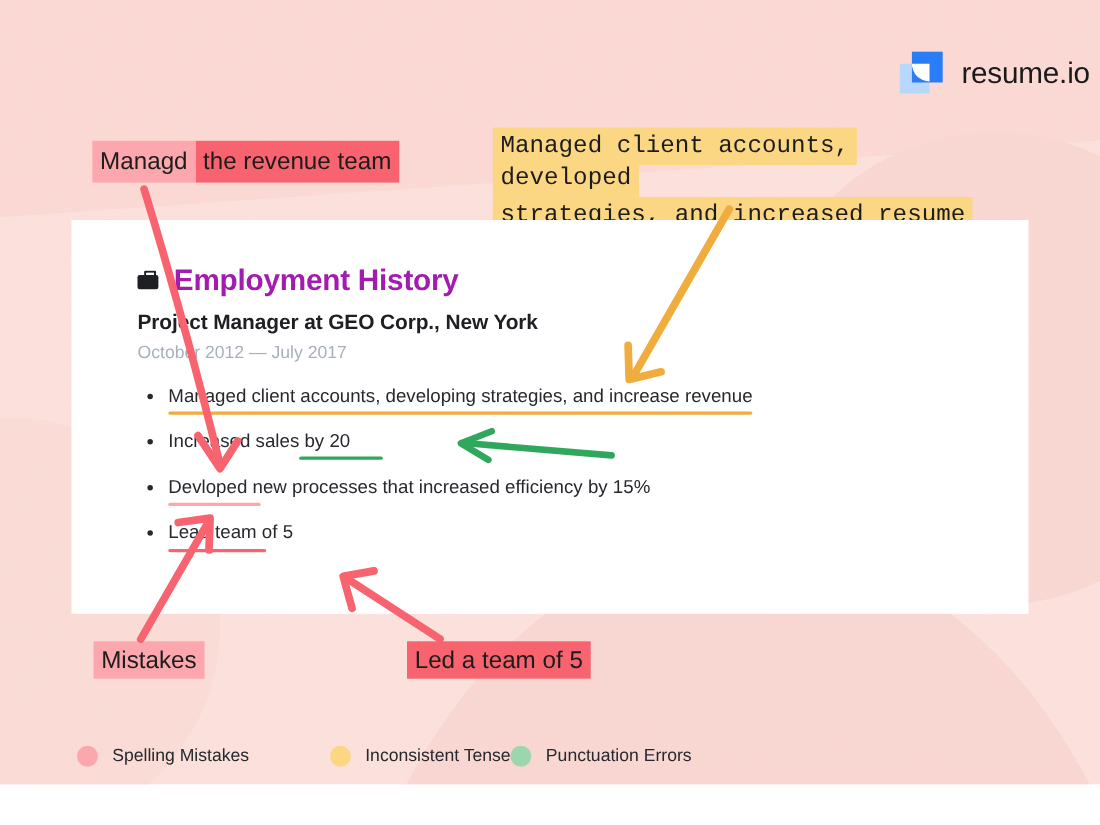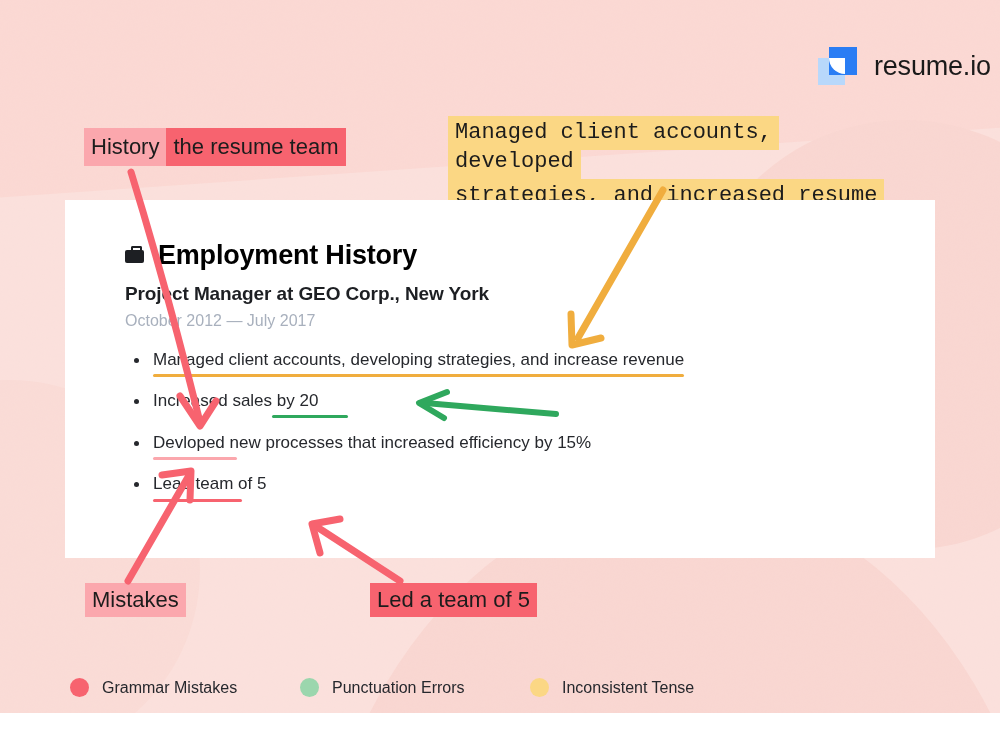--- a/index.html
+++ b/index.html
@@ -174,21 +174,21 @@
     top: 0;
     width: 7px;
     height: 5px;
     border: 2px solid #1d1f23;
     border-bottom: none;
     border-radius: 2px 2px 0 0;
   }
   #section-title {
     font-size: 27px;
     font-weight: bold;
-    color: #000000;
+    color: #a21caf;
     letter-spacing: -0.2px;
   }
   #job-title {
     font-size: 19px;
     font-weight: bold;
     color: #1d1f23;
     margin: 12px 0 0 0;
     letter-spacing: -0.1px;
   }
   #job-dates {
@@ -289,22 +289,22 @@
     <div id="logo-mark">
       <div id="logo-sq-back"></div>
       <div id="logo-sq-front"></div>
       <div id="logo-notch"></div>
     </div>
     <div id="logo-text">resume.io</div>
   </div>
 
   <div class="callout" id="callout-managed">
     <span id="callout-managed-line">
-      <span class="chip chip-pink-light">History</span>
-        <span class="chip chip-pink-dark">the resume team</span>
+      <span class="chip chip-pink-light">Managd</span>
+        <span class="chip chip-pink-dark">the revenue team</span>
     </span>
   </div>
 
   <div class="callout" id="callout-tense">
     <span class="line"><span class="chip chip-yellow">Managed client accounts, developed</span></span>
     <span class="line"><span class="chip chip-yellow">strategies, and increased resume</span></span>
   </div>
 
   <div class="callout" id="callout-punct">
     <span class="chip chip-green">Increased sales by 20%</span>
@@ -381,27 +381,27 @@
       <path d="M162 475 L191 471 L190 500" stroke="#f7636f" stroke-width="7" fill="none" stroke-linecap="round" stroke-linejoin="round"></path>
     </g>
 
     <g>
       <path d="M400 581 L317 527" stroke="#f7636f" stroke-width="7" fill="none" stroke-linecap="round"></path>
       <path d="M320 553 L312 524 L340 519" stroke="#f7636f" stroke-width="7" fill="none" stroke-linecap="round" stroke-linejoin="round"></path>
     </g>
   </svg>
 
   <div id="legend">
-    <div class="legend-item" id="legend-item-grammar">
-      <span class="legend-dot" style="background:#f7636f"></span>
-      <span class="legend-label">Grammar Mistakes</span>
+    <div class="legend-item" id="legend-item-spelling">
+      <span class="legend-dot" style="background:#fba7ad"></span>
+      <span class="legend-label">Spelling Mistakes</span>
+    </div>
+    <div class="legend-item" id="legend-item-tense">
+      <span class="legend-dot" style="background:#fbd784"></span>
+      <span class="legend-label">Inconsistent Tense</span>
     </div>
     <div class="legend-item" id="legend-item-punctuation">
       <span class="legend-dot" style="background:#9bd6ad"></span>
       <span class="legend-label">Punctuation Errors</span>
     </div>
-    <div class="legend-item" id="legend-item-tense">
-      <span class="legend-dot" style="background:#fbd784"></span>
-      <span class="legend-label">Inconsistent Tense</span>
-    </div>
   </div>
 
 </div>
 
 </body></html>

